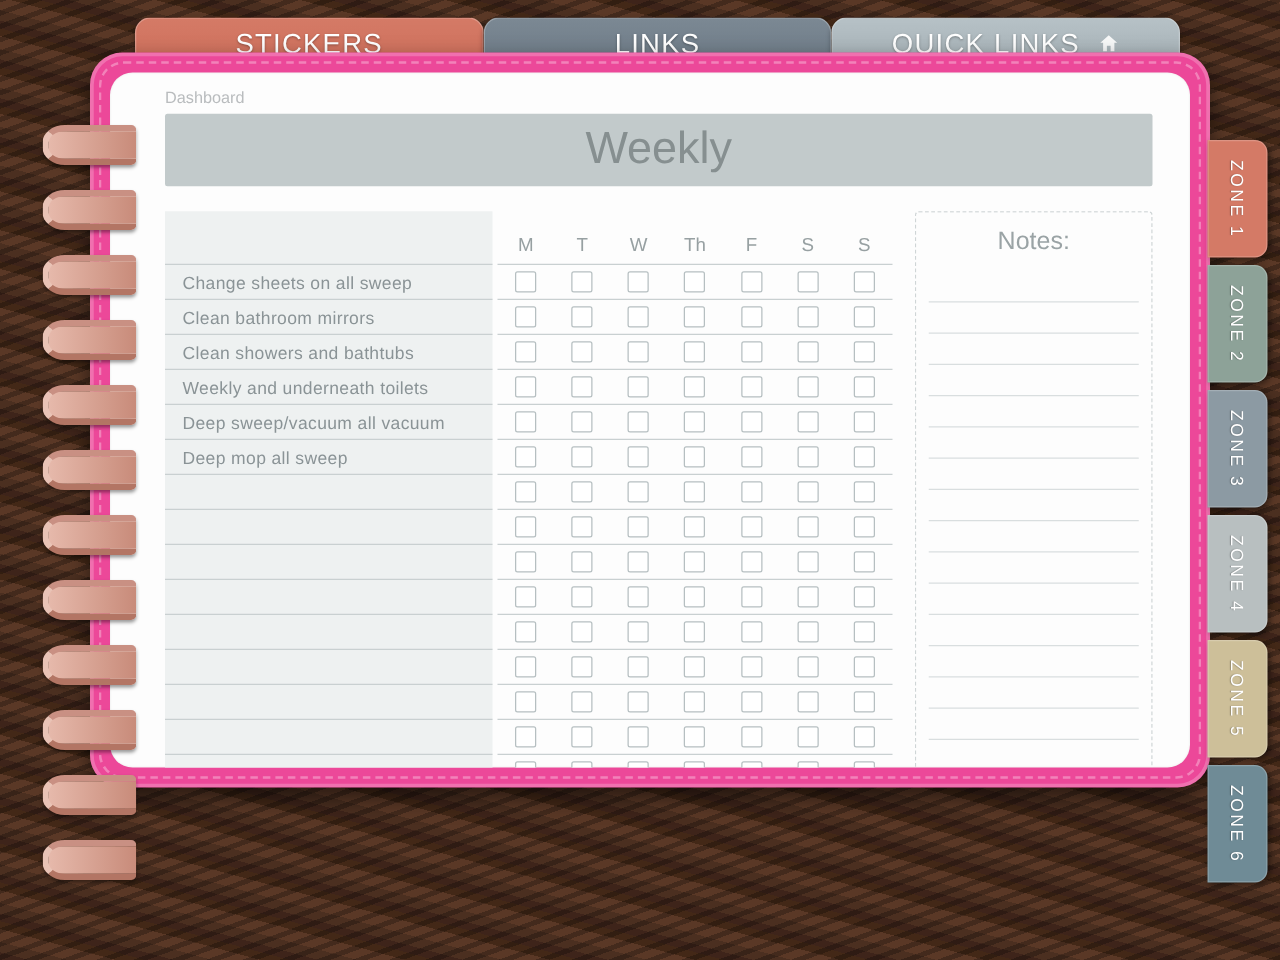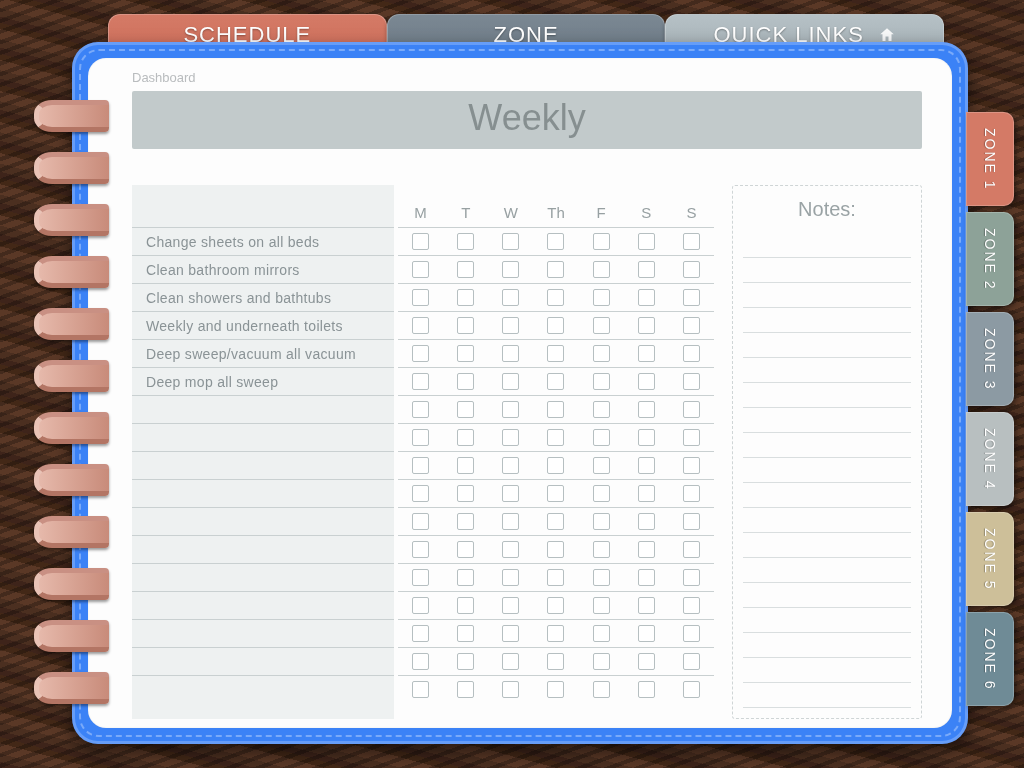--- a/index.html
+++ b/index.html
@@ -29,23 +29,23 @@
   .tab-stickers   { background:linear-gradient(#8fa594,#7f968a); }
   .tab-notes      { background:linear-gradient(#7b8893,#6d7a86); }
   .tab-quicklinks { background:linear-gradient(#b6c1c6,#a4afb4); }
   .home-icon {
     width:18px;height:18px;margin-left:14px;fill:#fff;opacity:.9;
   }
 
   
   .cover {
     position:absolute; top:42px; left:72px;
-    width:896px; height:702px;
+    width:896px; height:588px;
     border-radius:26px;
-    background:#3b82f6;
+    background:#ec4899;
     box-shadow:0 8px 18px rgba(0,0,0,.55), inset 0 0 0 3px rgba(255,255,255,.22);
   }
   .cover::before{
     content:""; position:absolute; inset:7px;
     border:2px dashed rgba(255,255,255,.32);
     border-radius:20px;
     pointer-events:none;
   }
   .page {
     position:absolute; inset:16px;
@@ -56,21 +56,21 @@
     padding:12px 30px 14px 44px;
     display:flex; flex-direction:column;
   }
 
   .breadcrumb { color:#b9bcbe; font-size:13px; margin:0 0 6px 0; }
   .title-bar {
     background:#c2cacb; color:#868f90;
     font-size:36px; font-weight:300;
     text-align:center; padding:6px 0 10px;
     border-radius:2px;
-    margin-bottom:36px;
+    margin-bottom:20px;
   }
 
   .content { flex:1; display:flex; gap:18px; }
   .grid-wrap { flex:1; display:flex; }
   .task-col {
     width:262px; background:#eef1f1;
     display:flex; flex-direction:column;
   }
   .days-col { flex:1; padding-left:4px; display:flex; flex-direction:column; }
   .head-row { height:42px; display:flex; align-items:flex-end; padding-bottom:6px; }
@@ -121,41 +121,41 @@
     color:#fff; font-size:14px; letter-spacing:2px;
     box-shadow:2px 2px 5px rgba(0,0,0,.45), inset 0 0 0 1px rgba(255,255,255,.2);
     text-shadow:0 1px 1px rgba(0,0,0,.3);
   }
   .z1{background:#d47a66}.z2{background:#8da298}.z3{background:#8c9aa3}.z4{background:#b8bfc0}.z5{background:#cdbf99}.z6{background:#6f8b96}
 </style>
 </head>
 <body>
 
 <div class="top-tabs">
-  <div class="top-tab tab-schedule">SCHEDULE</div>
-  <div class="top-tab tab-notes">ZONE</div>
+  <div class="top-tab tab-schedule">STICKERS</div>
+  <div class="top-tab tab-notes">LINKS</div>
   <div class="top-tab tab-quicklinks">
     <span>QUICK LINKS</span>
     <svg class="home-icon" viewBox="0 0 24 24">
         <path d="M12 3l9 8h-3v9h-4v-6H10v6H6v-9H3z"></path>
       </svg>
   </div>
 </div>
 
 <div class="cover">
   <div class="page">
     <div class="breadcrumb">Dashboard</div>
     <div class="title-bar">Weekly</div>
 
     <div class="content">
       <div class="grid-wrap">
         <div class="task-col">
           <div class="task-head"></div>
           <div id="task-rows">
-              <div class="row">Change sheets on all beds</div>
+              <div class="row">Change sheets on all sweep</div>
               <div class="row">Clean bathroom mirrors</div>
               <div class="row">Clean showers and bathtubs</div>
               <div class="row">Weekly and underneath toilets</div>
               <div class="row">Deep sweep/vacuum all vacuum</div>
               <div class="row">Deep mop all sweep</div>
               <div class="row"></div>
               <div class="row"></div>
               <div class="row"></div>
               <div class="row"></div>
               <div class="row"></div>

